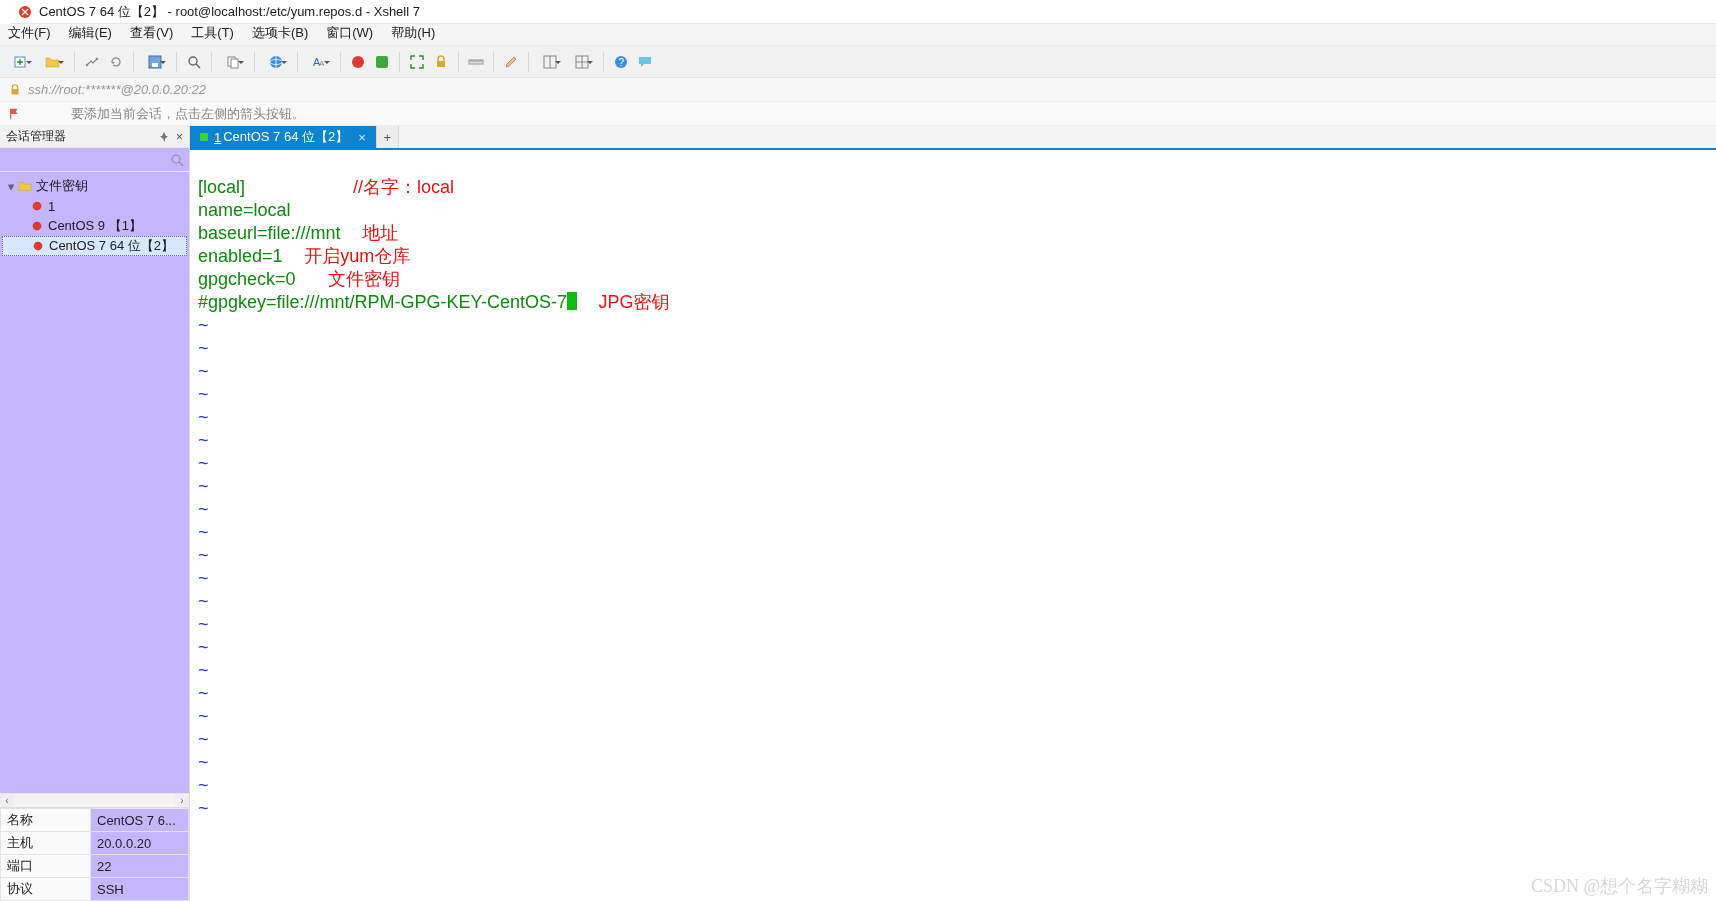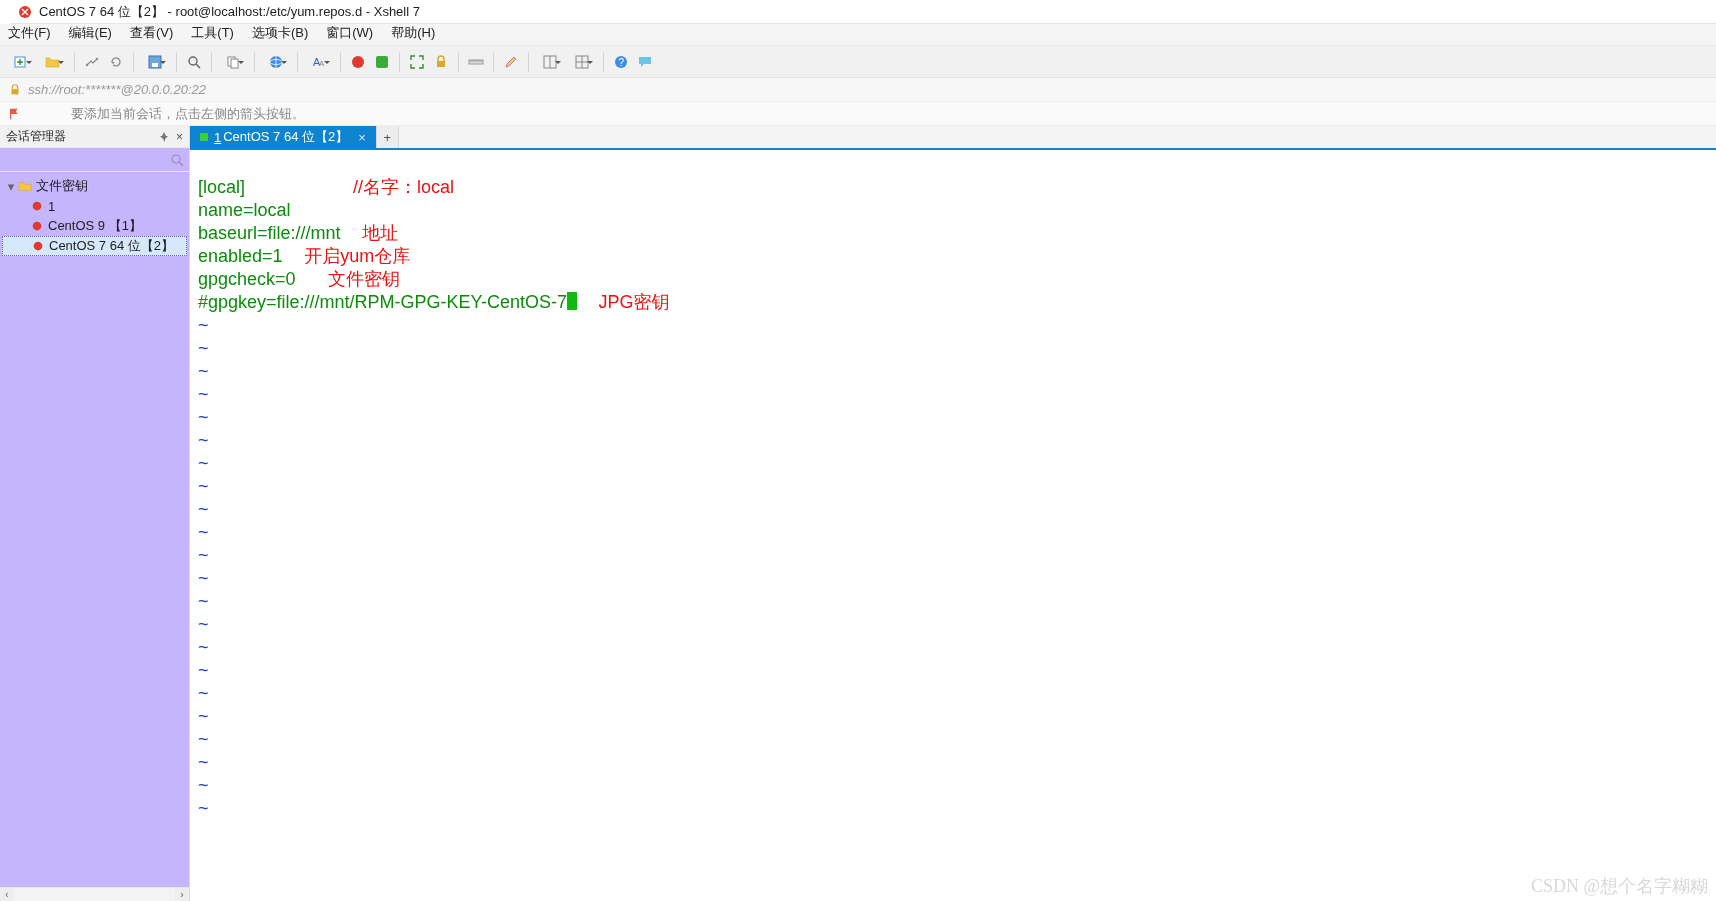--- a/index.html
+++ b/index.html
@@ -286,20 +286,42 @@
             <circle cx="8" cy="8" r="5" fill="#e03a2f"></circle>
           </svg>
         <span>CentOS 7 64 位【2】</span>
       </div>
     </div>
     <div class="tree-scroll">
       <div class="lar">‹</div>
       <div class="bar"></div>
       <div class="rar">›</div>
     </div>
+    <div class="propgrid">
+      <table>
+        <tbody>
+            <tr>
+              <td>名称</td>
+              <td>CentOS 7 6...</td>
+            </tr>
+        <tr>
+              <td>主机</td>
+              <td>20.0.0.20</td>
+            </tr>
+        <tr>
+              <td>端口</td>
+              <td>22</td>
+            </tr>
+        <tr>
+              <td>协议</td>
+              <td>SSH</td>
+            </tr>
+      </tbody>
+        </table>
+    </div>
   </div>
 
   <div class="termpane">
     <div class="tabs">
       <div class="tab active">
         <span class="num">1</span>
         <span>CentOS 7 64 位【2】</span>
         <span class="xclose">×</span>
       </div>
       <div class="tab add">+</div>

